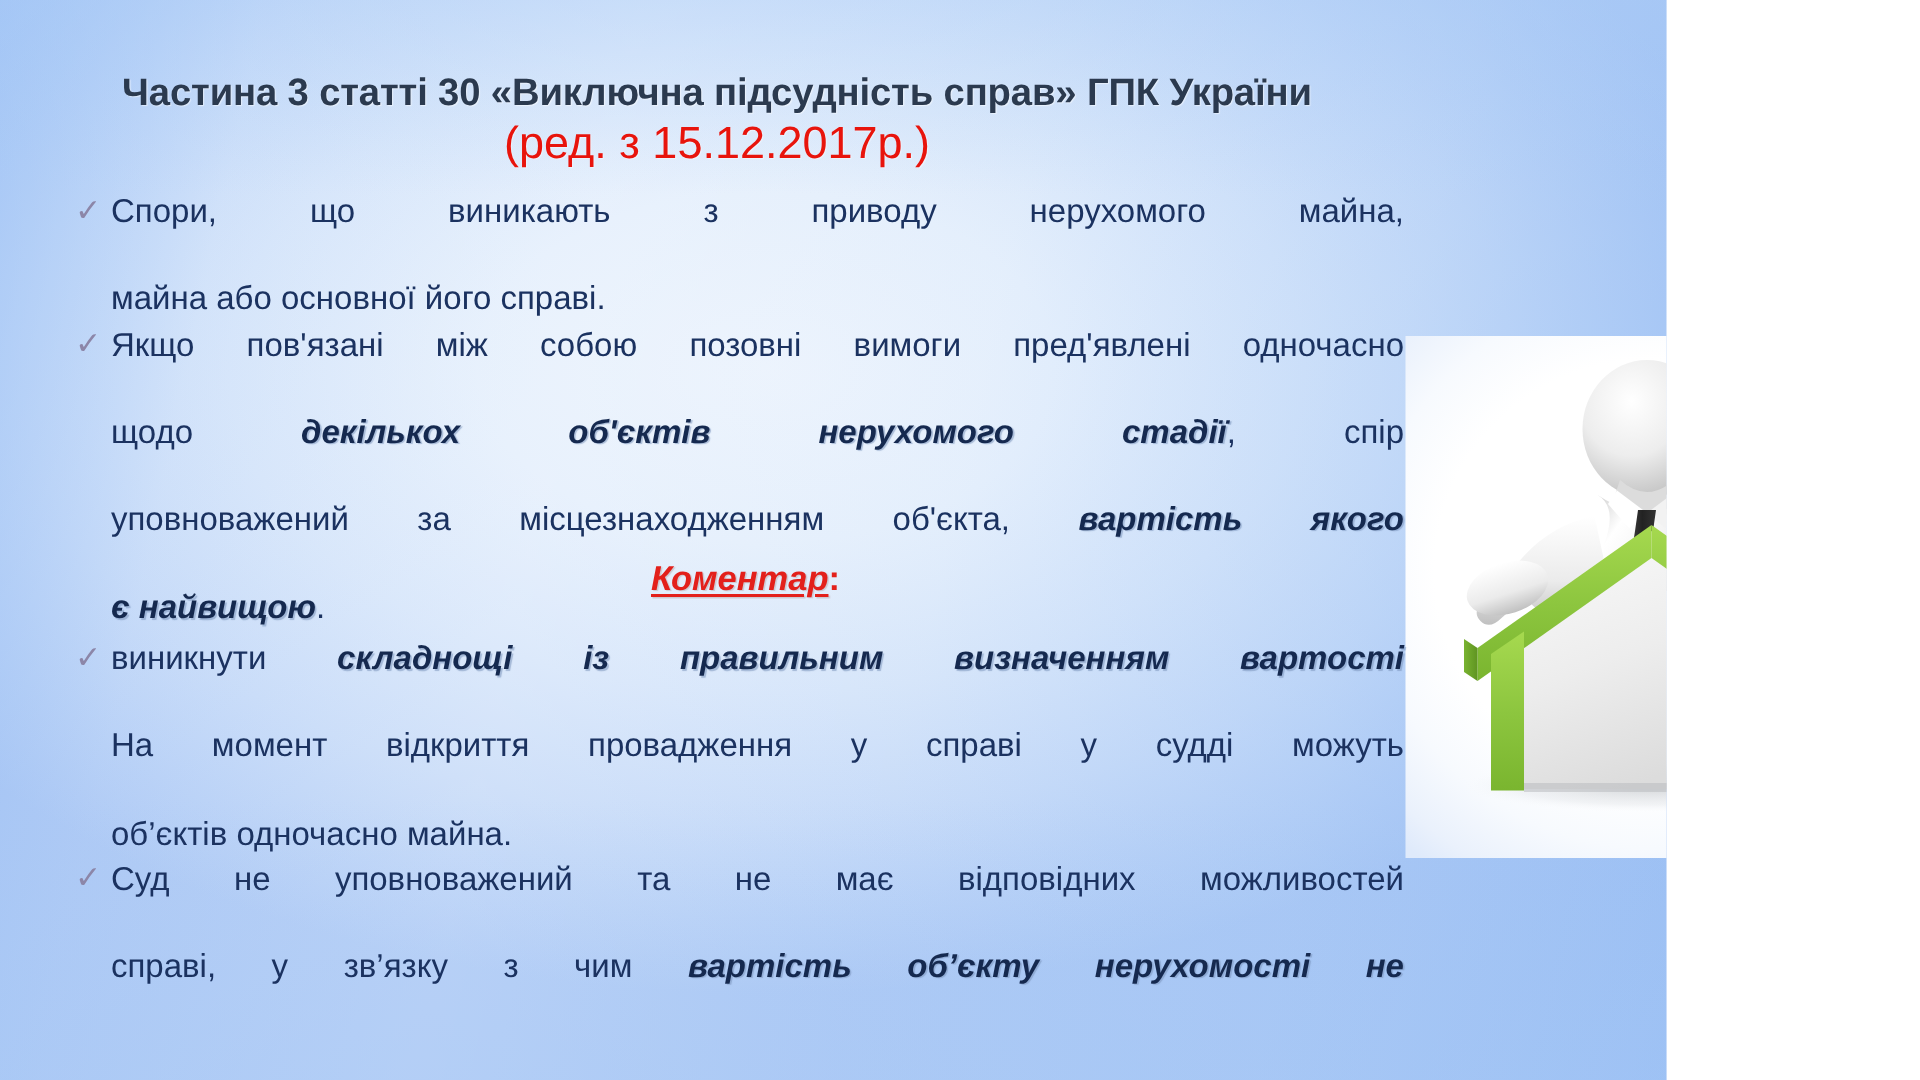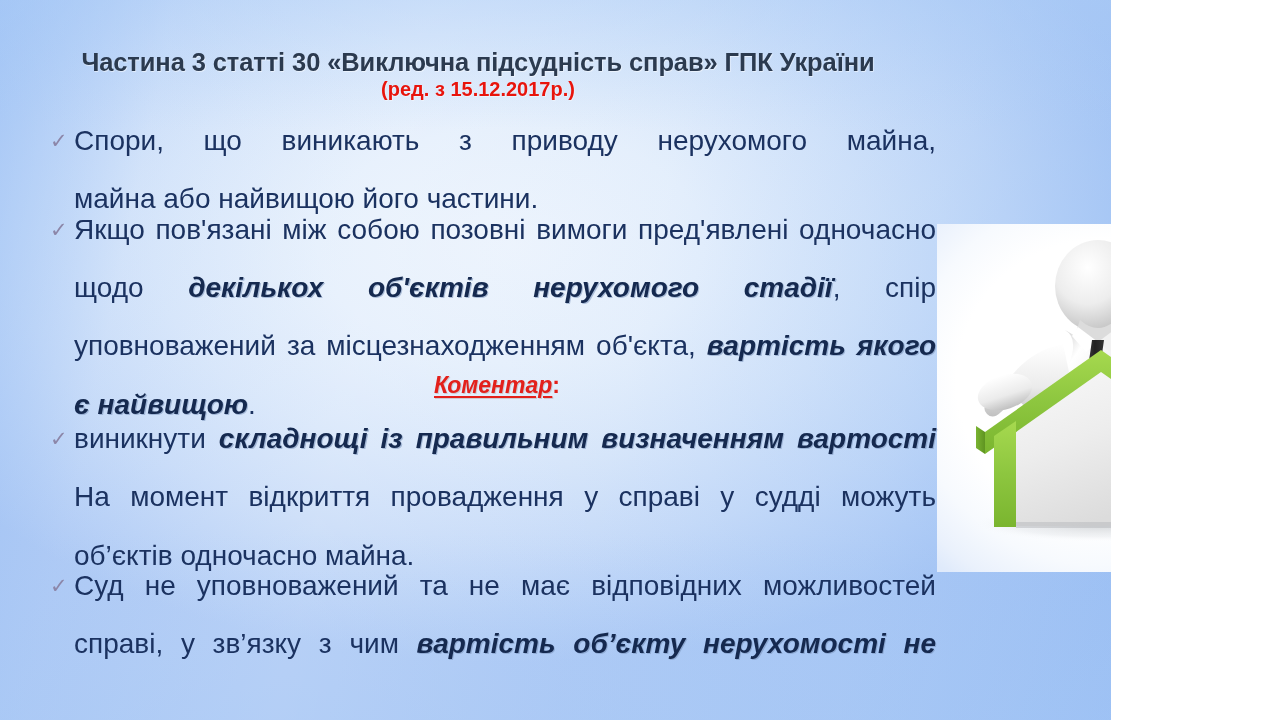--- a/index.html
+++ b/index.html
@@ -70,22 +70,22 @@
   #title-line-1 {
     font-size: 25.5px;
     font-weight: bold;
     color: #2b3a4f;
     letter-spacing: -0.1px;
     line-height: 1.1;
     white-space: nowrap;
     text-shadow: 0.7px 0.7px 0.8px rgba(255,255,255,0.55);
   }
   #title-line-2 {
-    font-size: 20px;
-    font-weight: bold;
+    font-size: 30px;
+    font-weight: normal;
     color: #e8140c;
     line-height: 1.18;
     margin-top: 2px;
     white-space: nowrap;
     text-shadow: 0.7px 0.7px 0.8px rgba(255,255,255,0.45);
   }
 
   
   #body-col {
     position: absolute;
@@ -105,21 +105,21 @@
     width: 28px;
     font-size: 21px;
     line-height: 29px;
     color: #8c86a8;
     text-align: left;
     padding-left: 4px;
     box-sizing: border-box;
   }
   .bullet-text {
     flex: 1 1 auto;
-    font-size: 28px;
+    font-size: 22px;
     line-height: 29.2px;
     color: #1b3260;
     text-align: justify;
     text-justify: inter-word;
     hyphens: none;
   }
   .bullet-text > .line {
     display: block;
   }
   .bullet-text > .line.justified {
@@ -196,21 +196,21 @@
   <div id="title-block">
     <div id="title-line-1">Частина 3 статті 30 «Виключна підсудність справ» ГПК України</div>
     <div id="title-line-2">(ред. з 15.12.2017р.)</div>
   </div>
 
   <div id="body-col" class="layer">
       <div class="bullet-item">
         <span class="bullet-mark">✓</span>
         <span class="bullet-text">
           <span class="line justified"><span>Спори, що виникають з приводу нерухомого майна,</span></span>
-          <span class="line"><span>майна або найвищою його частини.</span></span>
+          <span class="line"><span>майна або основної його справі.</span></span>
         </span>
       </div>
       <div class="bullet-item">
         <span class="bullet-mark">✓</span>
         <span class="bullet-text">
           <span class="line justified"><span>Якщо пов'язані між собою позовні вимоги пред'явлені одночасно</span></span>
           <span class="line justified"><span>щодо </span><span class="em">декількох об'єктів нерухомого стадії</span><span>, спір</span></span>
           <span class="line justified"><span>уповноважений за місцезнаходженням об'єкта, </span><span class="em">вартість якого</span></span>
           <span class="line"><span class="em">є найвищою</span><span>.</span></span>
         </span>

